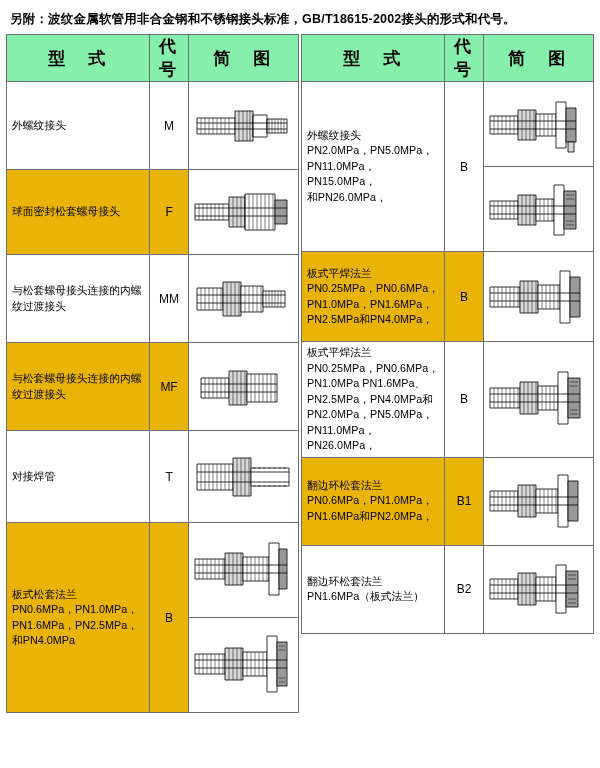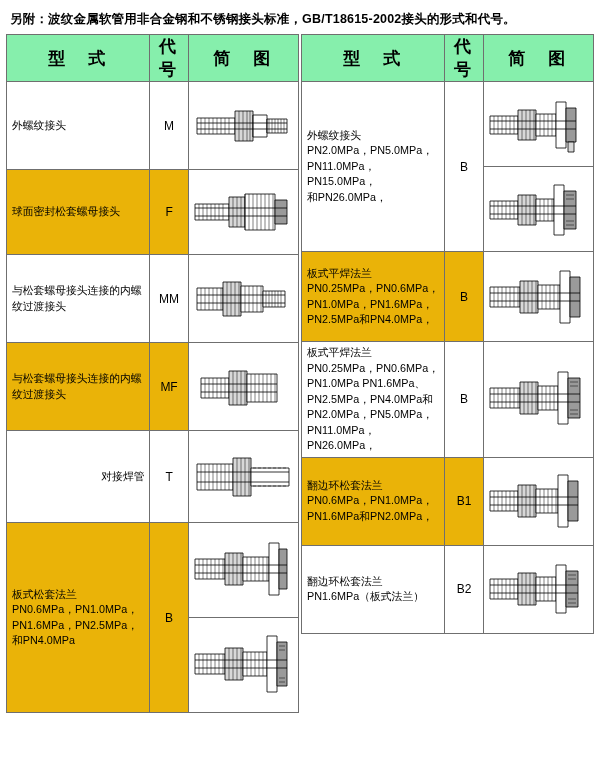--- a/index.html
+++ b/index.html
@@ -57,21 +57,21 @@
   .col-code { width: 38px; }
   .col-fig  { width: 110px; }
 
   td.type {
     text-align: left;
     font-size: 10.8px;
     line-height: 15.5px;
     padding: 3px 5px;
     vertical-align: middle;
   }
-  td.type.center-v { vertical-align: middle; text-align: right; }
+  td.type.center-v { vertical-align: middle; }
   td.code {
     font-size: 12px;
     font-weight: 400;
   }
   td.fig {
     background: #ffffff;
     padding: 0;
   }
   .tint { background: #eab308; }
   .white { background: #ffffff; }

